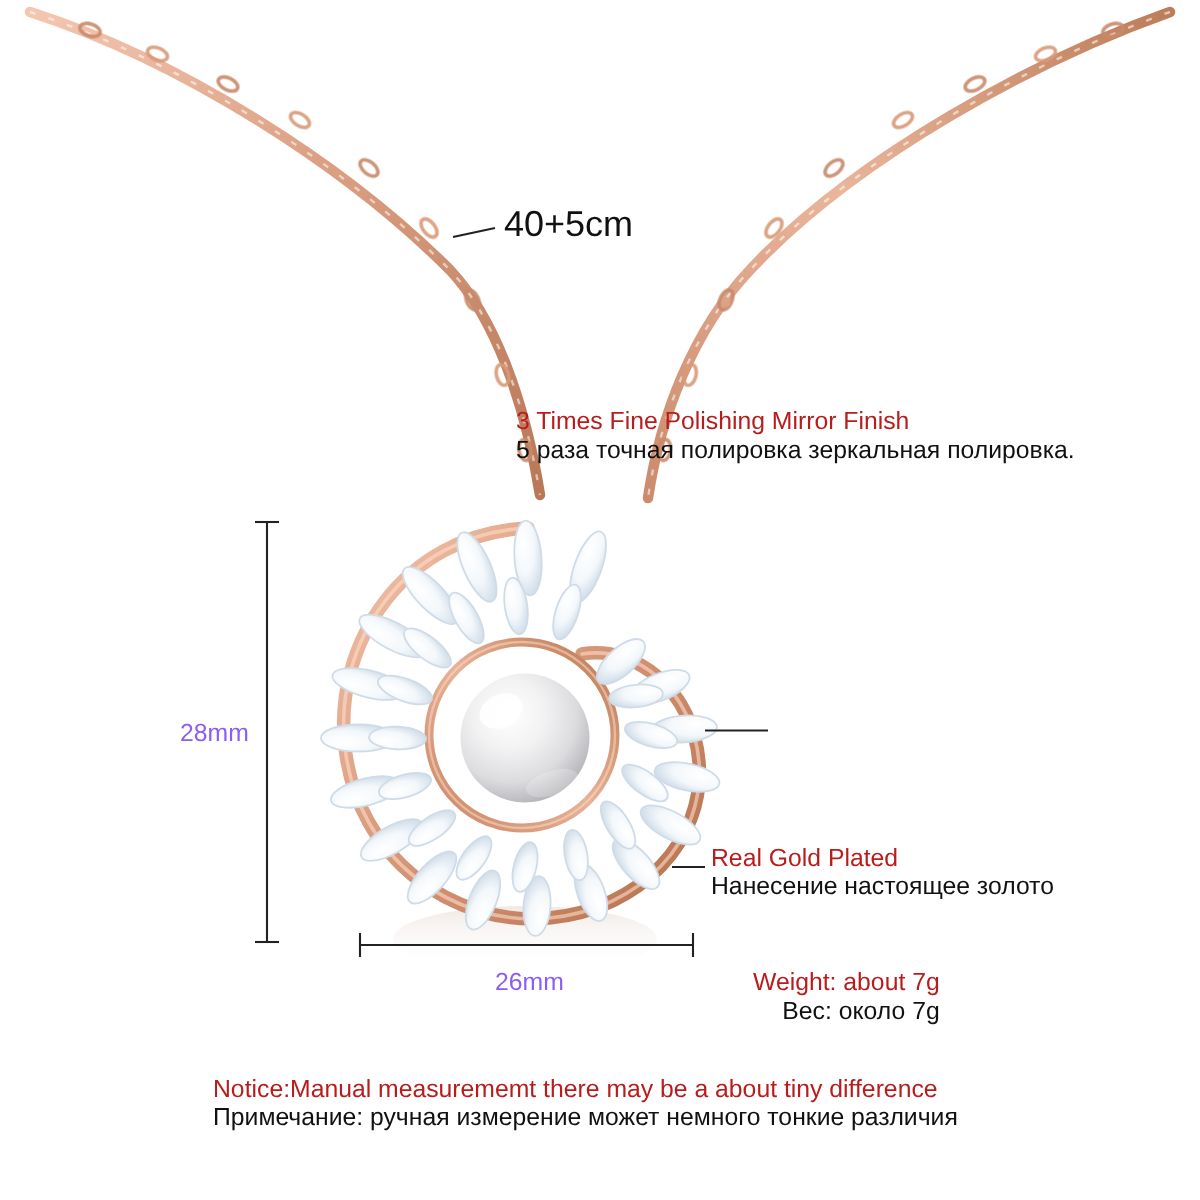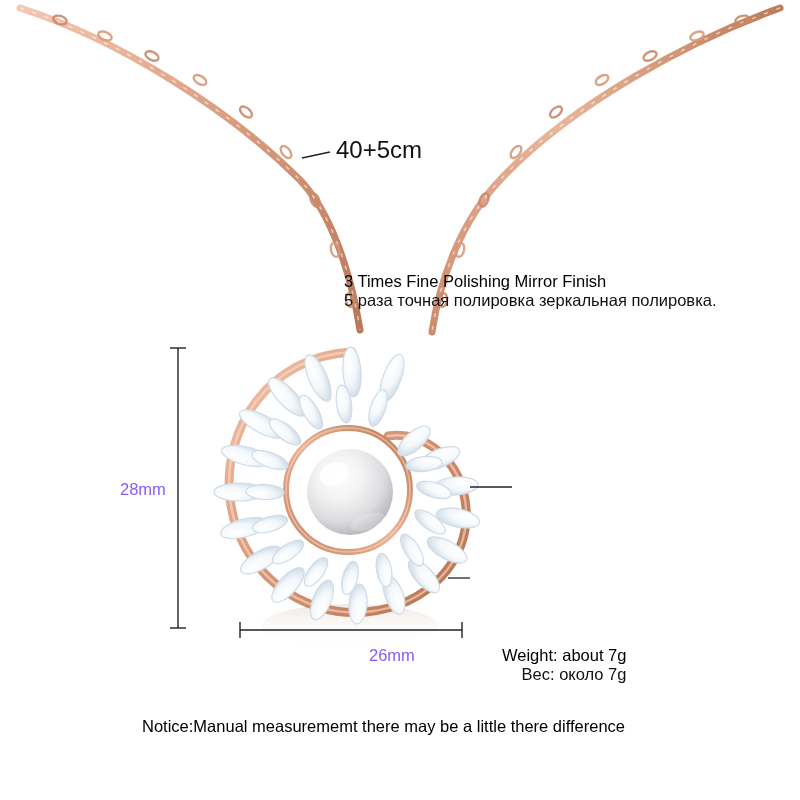--- a/index.html
+++ b/index.html
@@ -22,21 +22,21 @@
   }
   svg.product-layer {
     position: absolute;
     left: 0;
     top: 0;
     width: 800px;
     height: 800px;
   }
   .anno-en {
     font-size: 16.5px;
-    color: #000000;
+    color: #b91c1c;
   }
   .anno-ru {
     font-size: 16.5px;
     color: #111;
   }
   .chain-length {
     position: absolute;
     left: 336px;
     top: 136px;
     font-size: 24px;
@@ -73,21 +73,20 @@
     left: 142px;
     top: 717px;
   }
   .height-dim-label {
     left: 120px;
     top: 480px;
   }
   .width-dim-label {
     left: 330px;
     top: 646px;
-    margin-left: 39px;
   }
 </style>
 </head>
 <body>
 
 <div id="canvas">
 
   <svg class="product-layer" viewBox="0 0 800 800">
     <defs>
       <linearGradient id="goldGrad" x1="0" y1="0" x2="1" y2="1">
@@ -226,23 +225,28 @@
 
   <div class="dim-label height-dim-label">28mm</div>
   <div class="dim-label width-dim-label">26mm</div>
 
   <div class="polish-block">
     <div class="anno-en">3 Times Fine Polishing Mirror Finish</div>
     <div class="anno-ru">5 раза точная полировка зеркальная полировка.</div>
   </div>
 
 
+  <div class="plated-block">
+    <div class="anno-en">Real Gold Plated</div>
+    <div class="anno-ru">Нанесение настоящее золото</div>
+  </div>
 
   <div class="weight-block">
     <div class="anno-en">Weight: about  7g</div>
     <div class="anno-ru">Вес: около  7g</div>
   </div>
 
   <div class="notice-block">
-    <div class="anno-en">Notice:Manual measurememt there may be a little there difference</div>
+    <div class="anno-en">Notice:Manual measurememt there may be a about tiny difference</div>
+    <div class="anno-ru">Примечание: ручная измерение может немного тонкие различия</div>
   </div>
 
 </div>
 
 </body></html>

